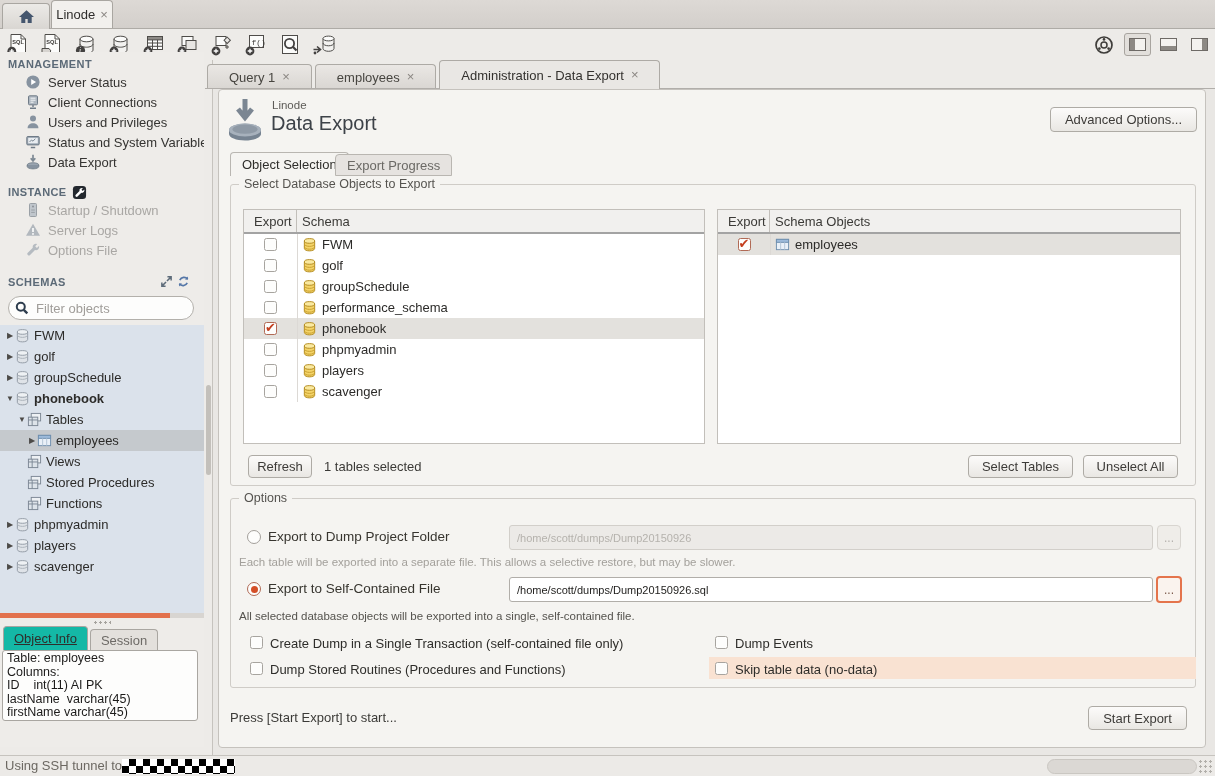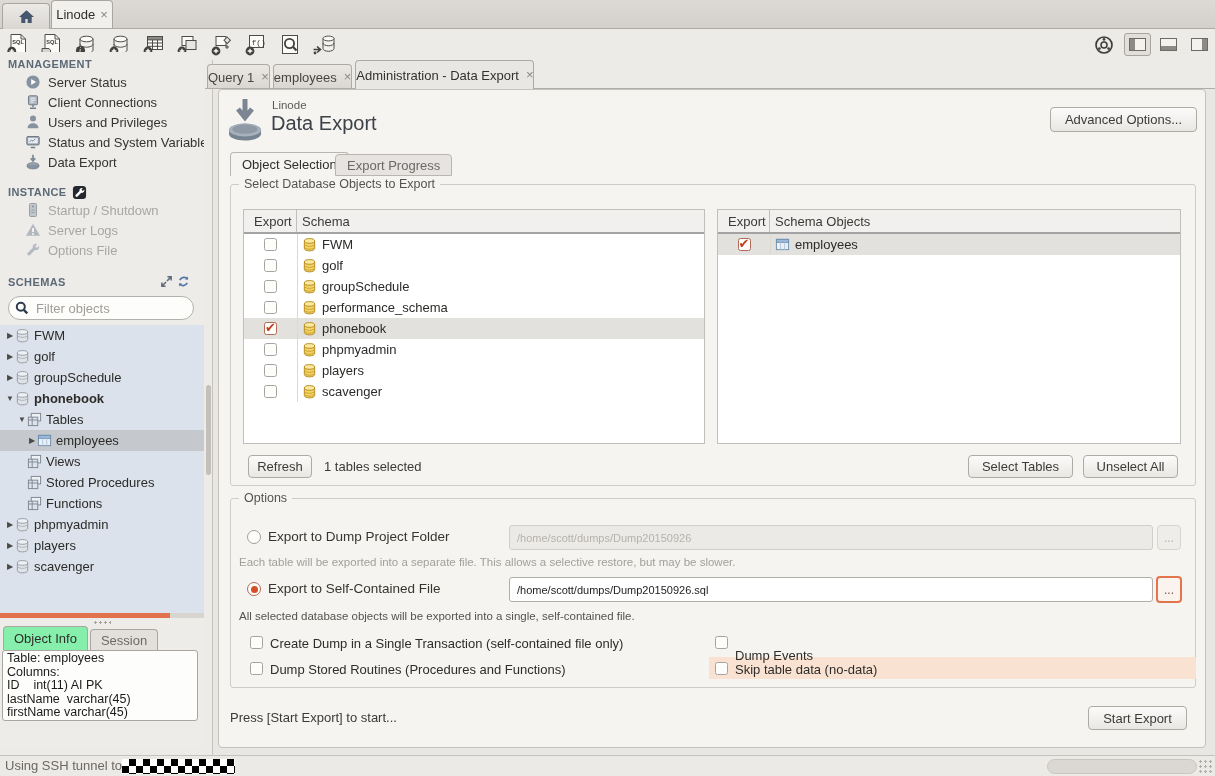--- a/index.html
+++ b/index.html
@@ -43,31 +43,31 @@
   .arr{width:10px;flex:0 0 10px;font-size:8px;color:#4c4a47;text-align:center;}
   .arr.r::after{content:"▶";}
   .arr.d::after{content:"▼";}
   .tico{width:15px;height:15px;flex:0 0 15px;margin-right:4px;}
   .orangebar{height:5px;background:#d8d5d1;position:relative;}
   .orangebar i{position:absolute;left:0;top:0;height:5px;width:170px;background:#e2714d;}
   .splitdots{height:8px;display:flex;align-items:center;justify-content:center;}
   .splitdots i{width:18px;height:3px;background:radial-gradient(circle,#a5a29d 1px,transparent 1.3px);background-size:5px 3px;}
   .oitabs{height:24px;display:flex;align-items:flex-end;padding-left:3px;gap:2px;}
   .oitab{box-sizing:border-box;border:1px solid #a9a6a1;border-bottom:none;border-radius:4px 4px 0 0;font-size:13px;display:flex;align-items:center;padding:0 10px;}
-  .oitab.on{height:24px;background:#86efac;color:#2f2d2b;}
+  .oitab.on{height:24px;background:#14b8a6;color:#2f2d2b;text-decoration:underline;}
   .oitab.off{height:21px;background:#e3e0dc;color:#6d6a66;}
   .oipanel{margin-left:2px;width:196px;height:71px;background:#fdfdfc;border:1px solid #a9a6a1;border-radius:3px;box-sizing:border-box;padding:1px 0;}
   .oiline{font-size:12.5px;line-height:13.5px;color:#1c1b1a;padding:0 4px;white-space:pre;overflow:hidden;}
   .sb-scroll{position:absolute;left:204px;top:60px;width:9px;height:695px;background:#edebe8;border-right:1px solid #c6c3be;box-sizing:border-box;}
   .sb-thumb{position:absolute;left:2px;top:325px;width:5px;height:90px;background:#c3c0bb;border-radius:3px;}
 
   
   .tabline{position:absolute;left:205px;top:88px;width:1010px;height:1px;background:#b1aeaa;z-index:1;}
   .docstrip{position:absolute;left:205px;top:60px;width:1010px;height:29px;display:flex;align-items:flex-end;gap:3px;padding-left:2px;}
-  .dtab{box-sizing:border-box;border:1px solid #adaaa5;border-radius:4px 4px 0 0;display:flex;align-items:center;gap:7px;padding:0 0;font-size:13px;color:#474540;position:relative;}
+  .dtab{box-sizing:border-box;border:1px solid #adaaa5;border-radius:4px 4px 0 0;display:flex;align-items:center;gap:7px;padding:0 21px;font-size:13px;color:#474540;position:relative;}
   .dtab.off{height:25px;background:linear-gradient(#eae7e4,#d9d6d2);z-index:0;border-bottom:none;}
   .dtab.on{height:29px;background:#e9e7e4;border-bottom:none;z-index:2;color:#33312e;}
 
   
   .area{position:absolute;left:213px;top:89px;width:1002px;height:666px;background:#e9e7e4;}
   .panel{position:absolute;left:218px;top:89px;width:988px;height:659px;background:#f5f4f1;border:1px solid #c5c2bd;border-radius:4px;box-sizing:border-box;z-index:2;}
   .subtitle{position:absolute;left:272px;top:99px;font-size:11.5px;color:#5d5b57;z-index:3;}
   .bigtitle{position:absolute;left:271px;top:112px;font-size:20px;color:#3d4248;z-index:3;}
   .hdrico{position:absolute;left:226px;top:97px;z-index:3;}
 
@@ -675,21 +675,21 @@
     <span class="optlabel" style="left:37px;top:82px;">Export to Self-Contained File</span>
     <input class="pathinput en" style="left: 278px; top: 78px; width: 644px;" value="/home/scott/dumps/Dump20150926.sql">
     <div class="browse focus" style="left:925px;top:77px;">
       <span>...</span>
     </div>
     <div class="hint" style="left:8px;top:111px;color:#55534e;">All selected database objects will be exported into a single, self-contained file.</div>
 
     <span class="cb ckbox" style="left:19px;top:137px;"></span>
     <span class="cklabel" style="left:39px;top:137px;">Create Dump in a Single Transaction (self-contained file only)</span>
     <span class="cb ckbox" style="left:484px;top:137px;"></span>
-    <span class="cklabel" style="left:504px;top:149px;">Dump Events</span>
+    <span class="cklabel" style="left:504px;top:137px;">Dump Events</span>
 
     <div class="peach" style="left:478px;top:158px;width:487px;height:22px;"></div>
     <span class="cb ckbox" style="left:19px;top:163px;"></span>
     <span class="cklabel" style="left:39px;top:163px;">Dump Stored Routines (Procedures and Functions)</span>
     <span class="cb ckbox" style="left:484px;top:163px;"></span>
     <span class="cklabel" style="left:504px;top:163px;">Skip table data (no-data)</span>
   </div>
 
   <div style="position:absolute;left:230px;top:710px;font-size:13px;color:#3b3a37;z-index:4;">Press [Start Export] to start...</div>
   <div class="btn" style="position:absolute;left:1088px;top:706px;width:99px;height:24px;">

